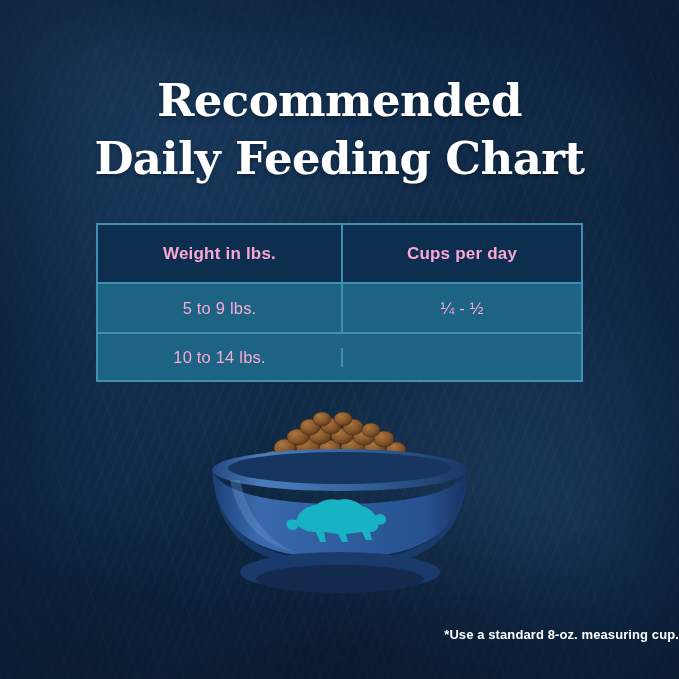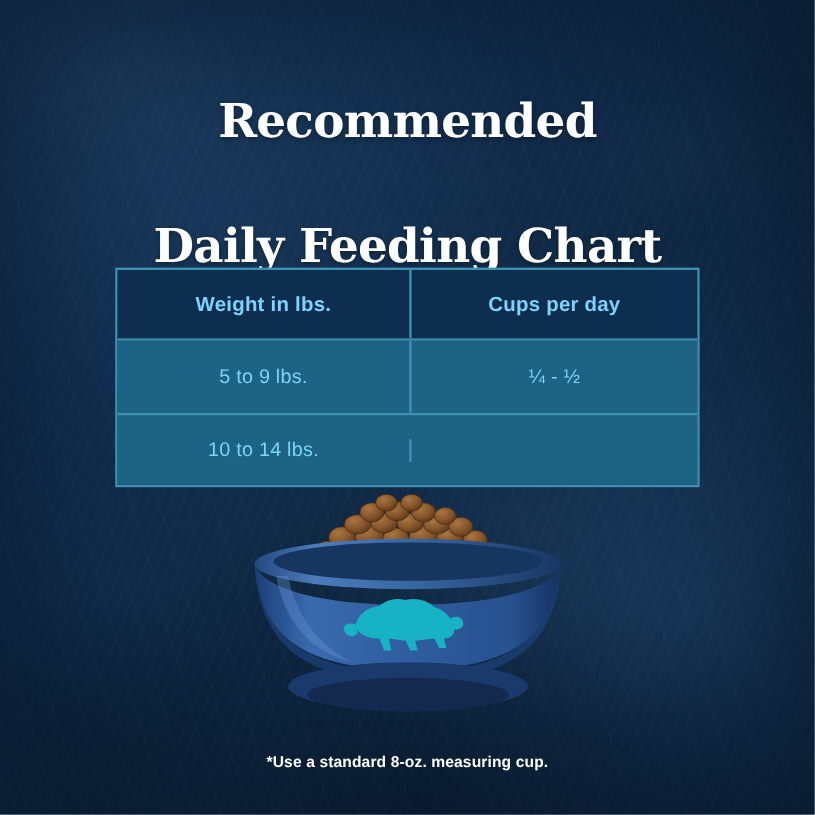--- a/index.html
+++ b/index.html
@@ -55,60 +55,60 @@
 
   .title {
     position: absolute;
     top: 72px;
     left: 0;
     width: 679px;
     text-align: center;
     color: #ffffff;
     font-family: "DejaVu Serif", serif;
     font-weight: bold;
-    font-size: 39px;
+    font-size: 45px;
     line-height: 58px;
     letter-spacing: -0.6px;
     text-shadow: 0 2px 4px rgba(0,0,0,0.35);
   }
-  .title .l2 { display: block; margin-top: 46px; }
+  .title .l2 { display: block; }
 
   .table {
     position: absolute;
     left: 96px;
     top: 223px;
     width: 487px;
     border: 2px solid #3f90b0;
     box-sizing: border-box;
   }
   .row {
     display: flex;
     width: 100%;
     box-sizing: border-box;
   }
   .row.header {
     background: #0e2e50;
     height: 59px;
   }
   .row.body {
     background: #1d6384;
-    height: 60px;
+    height: 48px;
   }
   .row.body + .row.body {
     border-top: 2px solid #3f90b0;
     align-items: center;
   }
   .row.header {
     border-bottom: 2px solid #3f90b0;
   }
   .cell {
     display: flex;
     align-items: center;
     justify-content: center;
-    color: #7dd3fc;
+    color: #f9a8d4;
     box-sizing: border-box;
   }
   .cell.c1 {
     width: 245px;
     border-right: 2px solid #3f90b0;
   }
   .cell.c2 {
     width: 238px;
     border-radius: 11px;
   }
@@ -142,21 +142,21 @@
     left: 50%;
     top: 48px;
     transform: translateX(-50%);
   }
 
   .footnote {
     position: absolute;
     left: 0;
     top: 627px;
     width: 679px;
-    text-align: center;
+    text-align: right;
     color: #ffffff;
     font-size: 13px;
     font-weight: bold;
     letter-spacing: 0.1px;
   }
 </style>
 </head>
 <body>
 
 <div class="page">

